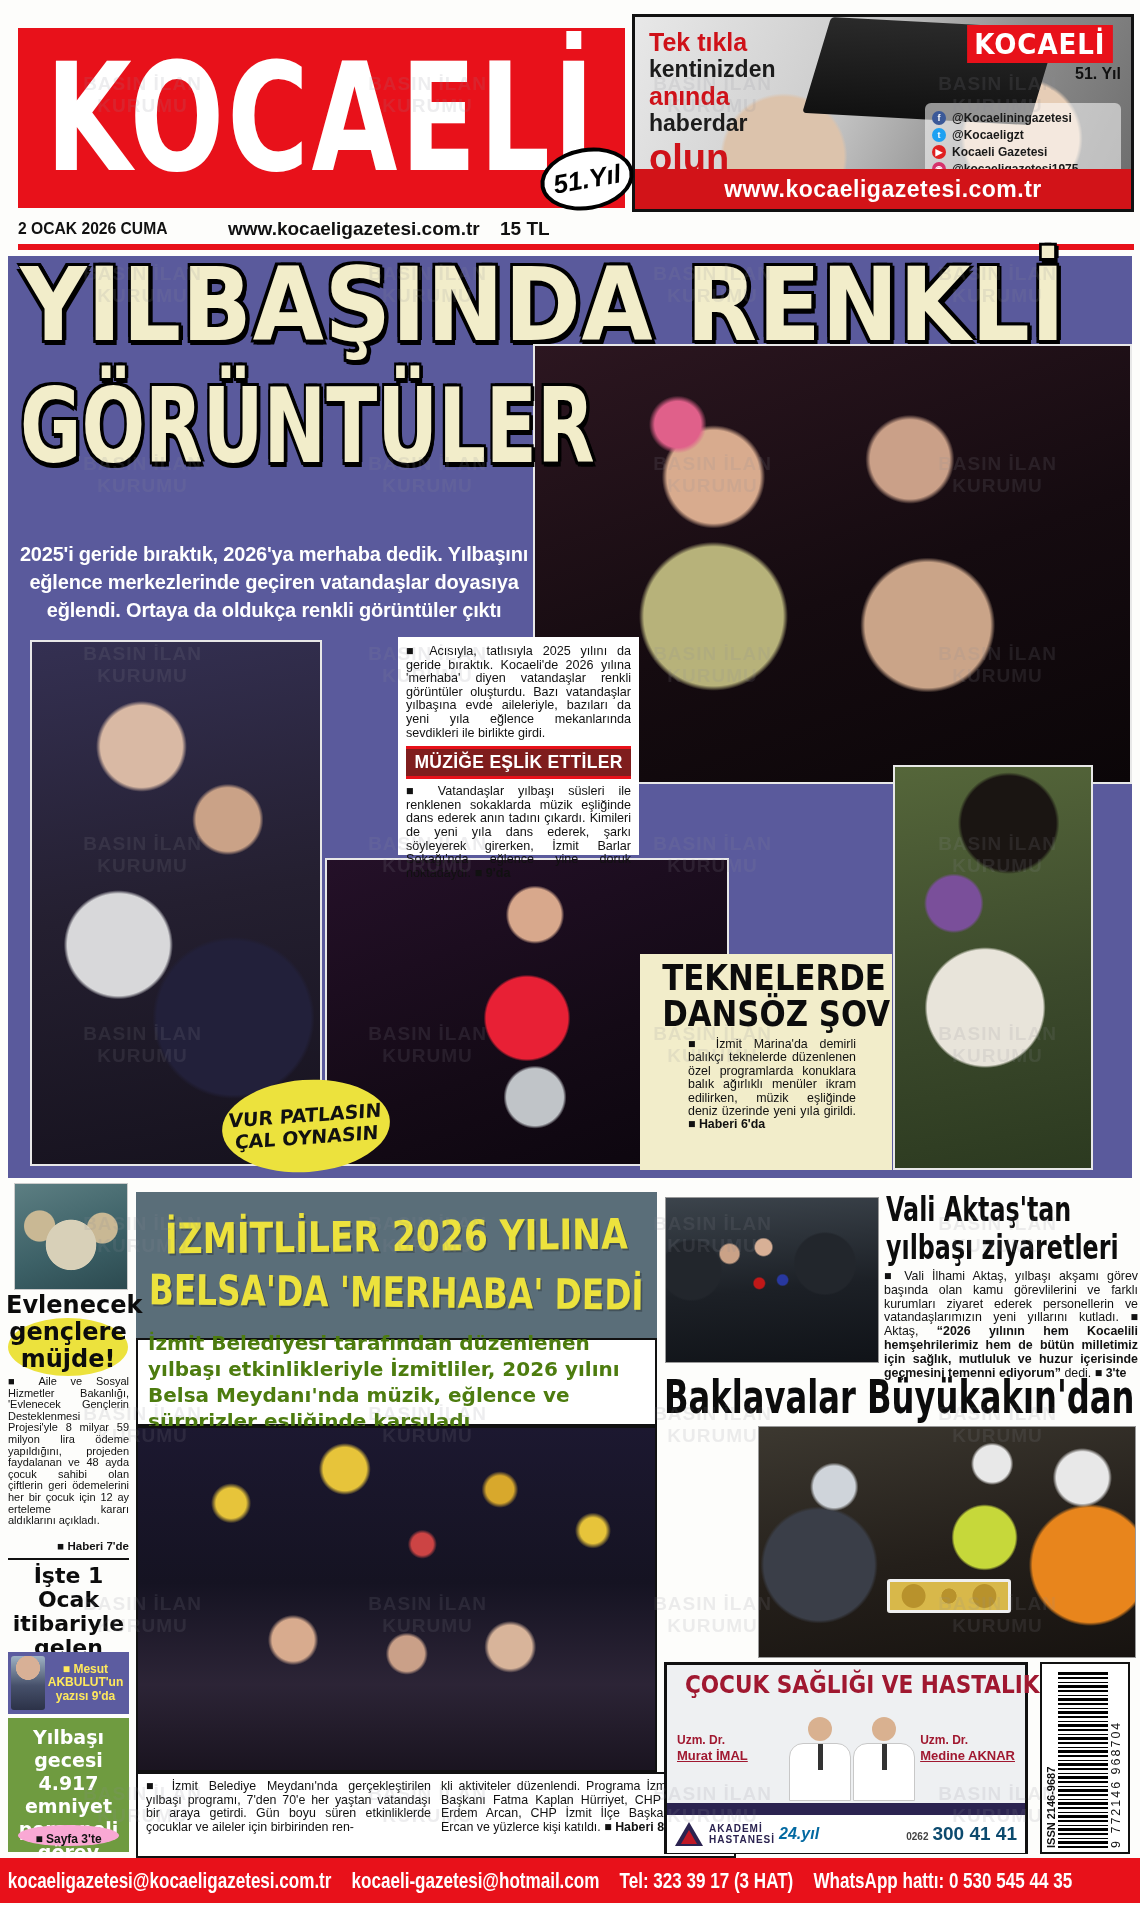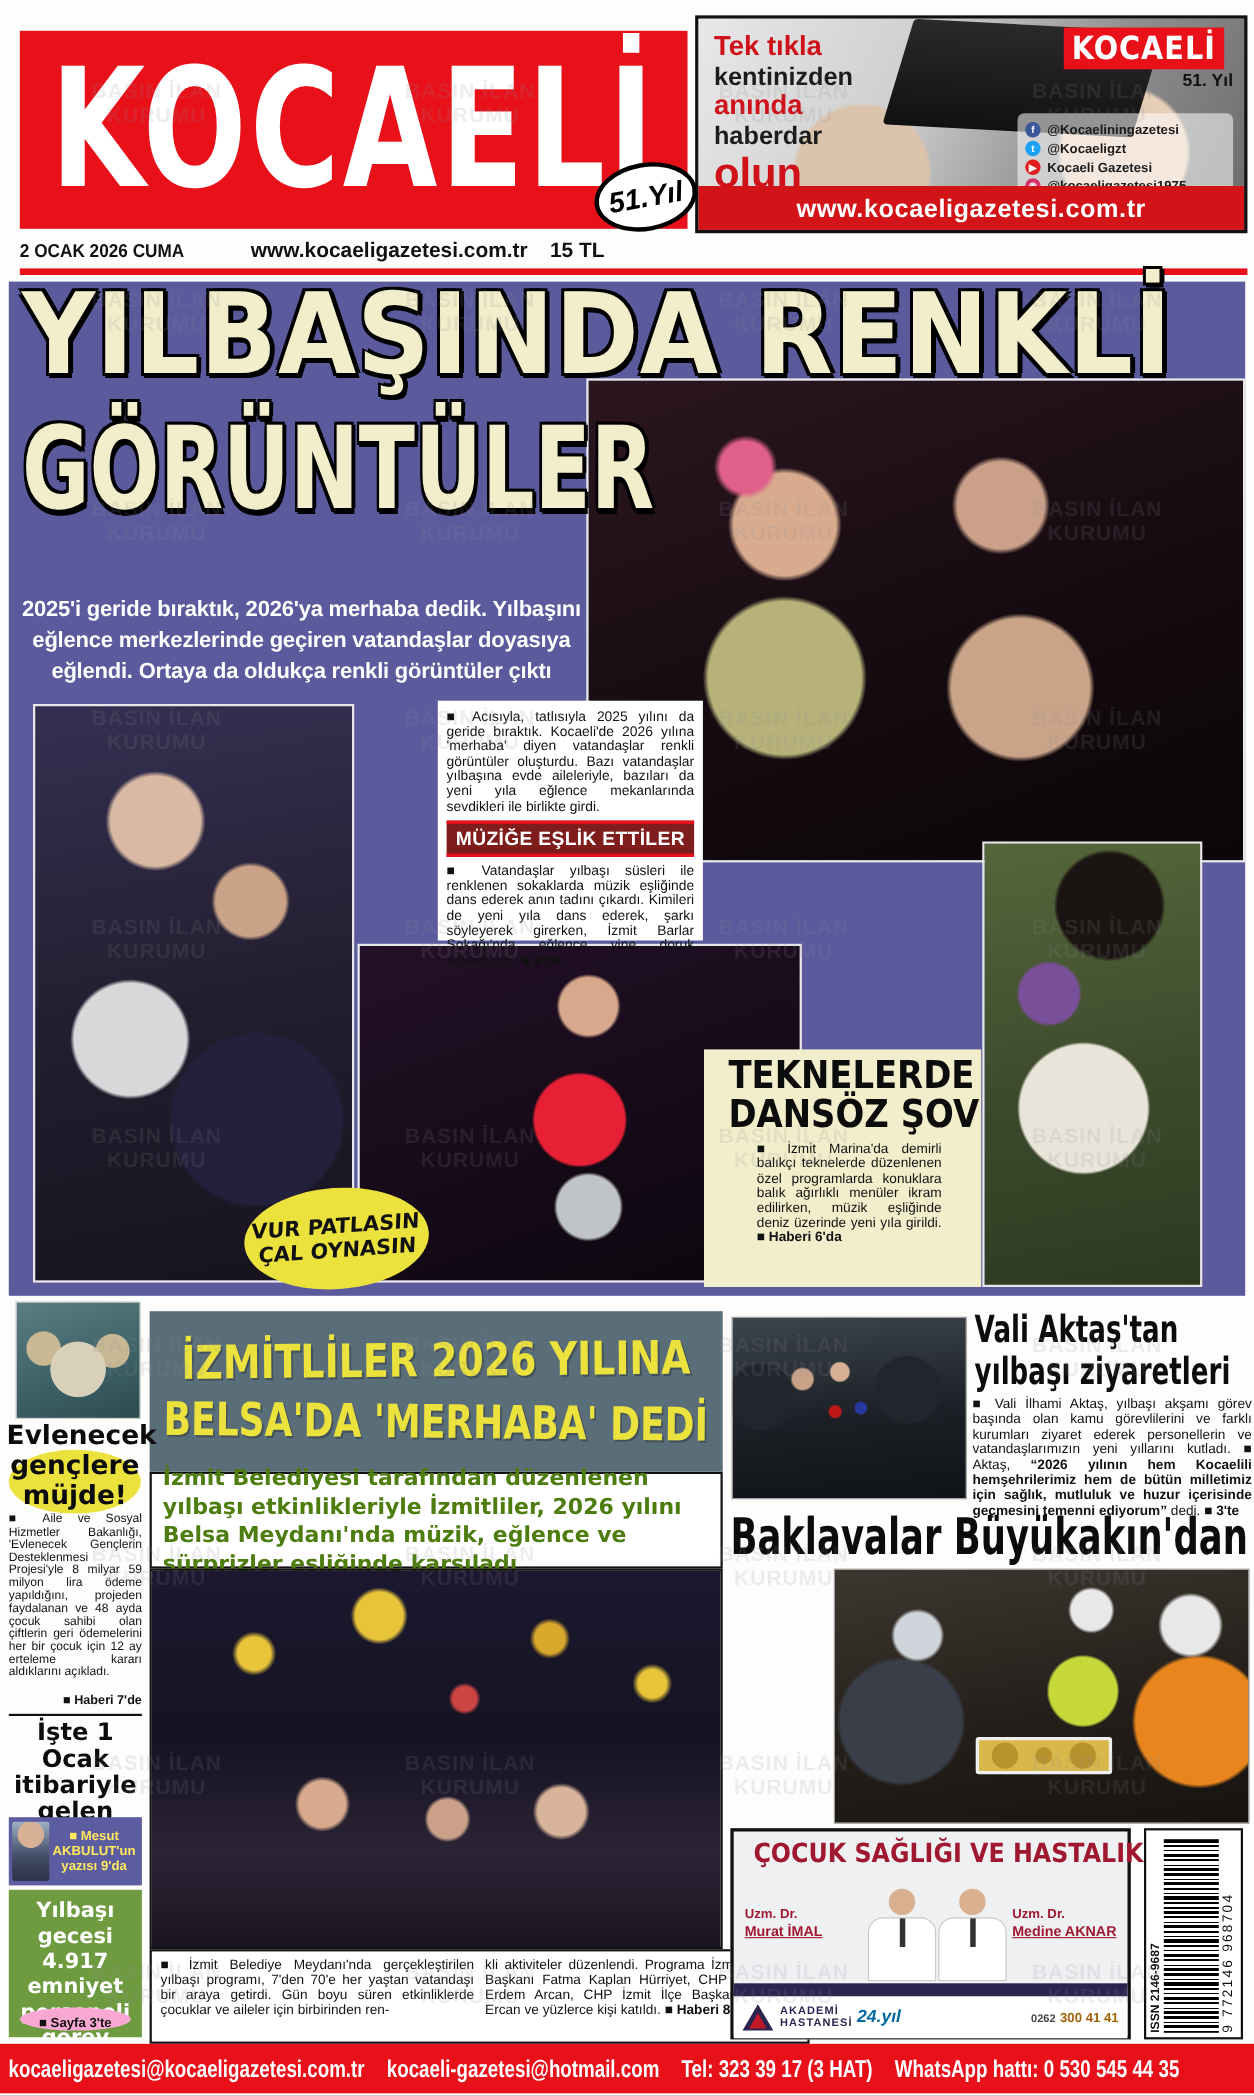--- a/index.html
+++ b/index.html
@@ -223,21 +223,21 @@
   .clinic-strip { height:12px; background:#2b2350; }
   .clinic-foot { height:38px; background:#fff; display:flex; align-items:center; padding:0 8px; }
   .tri { width:0; height:0; border-left:14px solid transparent; border-right:14px solid transparent;
     border-bottom:24px solid #2b2350; position:relative; margin-right:6px; }
   .tri:after { content:""; position:absolute; left:-8px; top:8px; width:0; height:0;
     border-left:8px solid transparent; border-right:8px solid transparent; border-bottom:14px solid #c01825; }
   .hosp { font-size:10px; font-weight:800; color:#2b2350; line-height:11px; letter-spacing:1px; }
   .hosp-year { font-style:italic; font-weight:800; font-size:16px; color:#0369a1; margin-left:4px; }
   .clinic-phone { margin-left:auto; display:flex; align-items:baseline; gap:4px; }
   .ph-area { font-size:10px; font-weight:700; color:#444; }
-  .ph-num { font-size:12px; font-weight:800; color:#a16207; }
+  .ph-num { font-size:19px; font-weight:800; color:#0c4a6e; }
 
   .barcode-box { left:1040px; top:1662px; width:90px; height:192px; border:2px solid #111; background:#fff; overflow:hidden; }
   .barcode-inner { position:absolute; left:-43px; top:54px; width:176px; height:84px; transform:rotate(-90deg); }
   .issn { font-size:11px; font-weight:700; color:#111; margin-bottom:1px; }
   .stripes { height:50px; background:repeating-linear-gradient(90deg,#000 0 2px,#fff 2px 4px,#000 4px 7px,#fff 7px 9px,#000 9px 10px,#fff 10px 13px); }
   .ean { font-size:12.5px; color:#111; letter-spacing:2px; margin-top:1px; white-space:nowrap; }
 
   
   .footer-bar { left:0; top:1858px; width:1140px; height:45px; background:#e8111a; overflow:hidden; }
   .footer-inner { width:1470px; height:45px; display:flex; align-items:center; gap:26px; padding-left:10px;

